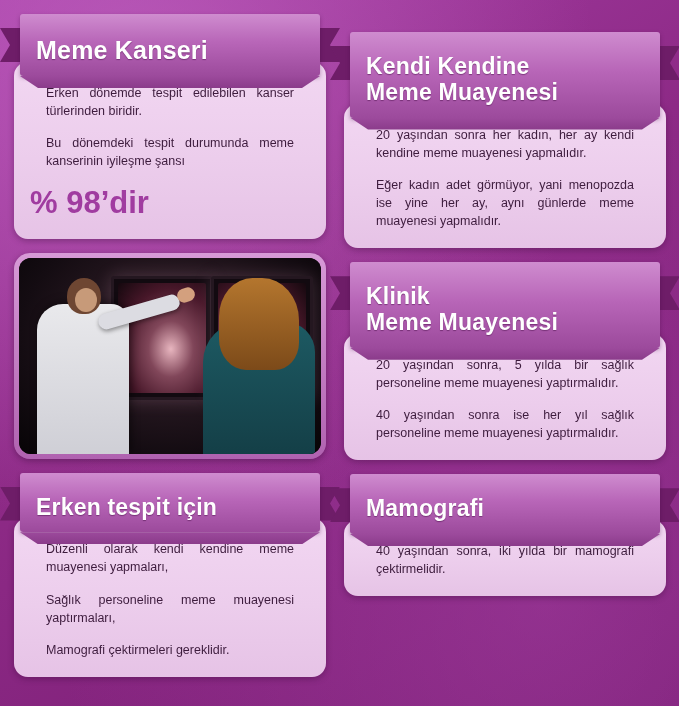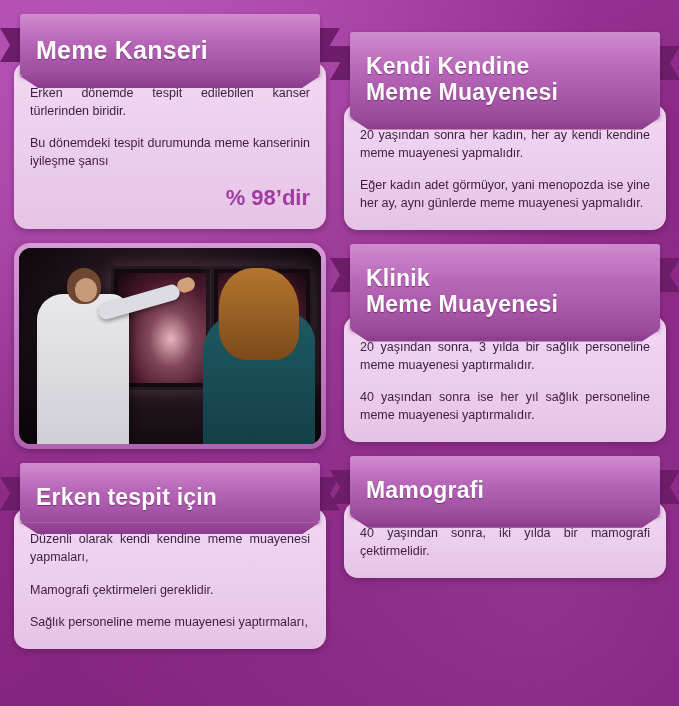--- a/index.html
+++ b/index.html
@@ -64,31 +64,31 @@
 
   .body{
     background:linear-gradient(180deg,#f2d7f2 0%,#eccdec 55%,#e6c3e6 100%);
     border-radius:14px;
     padding:22px 16px 16px;
     margin-top:-14px;
     box-shadow:0 2px 6px rgba(50,10,50,.35);
     color:#3a1a3a;
   }
   .body p{
-    margin:0 0 14px;
+    margin:0 16px 14px;
     font-size:12.5px;
     line-height:1.45;
     color:#3d1c3d;
     text-align:justify;
   }
   .body p:last-child{margin-bottom:2px;}
   .highlight{
-    text-align:right;
+    text-align:left;
     color:#a03ca0;
-    font-size:22px;
+    font-size:31px;
     font-weight:bold;
     margin:8px 0 2px;
   }
 
   
   .photo-wrap{
     margin-bottom:14px;
     border-radius:16px;
     padding:5px;
     background:linear-gradient(180deg,#d79ad7,#b062b0);
@@ -185,22 +185,22 @@
     <div class="card">
       <div class="ribbon small">
         <div class="tail-l"></div>
         <div class="tail-r"></div>
         <div class="ribbon-inner">
           <div>Erken tespit için</div>
         </div>
       </div>
       <div class="body">
         <p>Düzenli olarak kendi kendine meme muayenesi yapmaları,</p>
+        <p>Sağlık personeline meme muayenesi yaptırmaları,</p>
         <p>Mamografi çektirmeleri gereklidir.</p>
-        <p>Sağlık personeline meme muayenesi yaptırmaları,</p>
       </div>
     </div>
 
   </div>
 
   <div class="col col-right">
 
     <div class="card">
       <div class="ribbon small">
         <div class="tail-l"></div>
@@ -219,21 +219,21 @@
     <div class="card">
       <div class="ribbon small">
         <div class="tail-l"></div>
         <div class="tail-r"></div>
         <div class="ribbon-inner">
           <div>Klinik</div>
           <div>Meme Muayenesi</div>
         </div>
       </div>
       <div class="body">
-        <p>20 yaşından sonra, 3 yılda bir sağlık personeline meme muayenesi yaptırmalıdır.</p>
+        <p>20 yaşından sonra, 5 yılda bir sağlık personeline meme muayenesi yaptırmalıdır.</p>
         <p>40 yaşından sonra ise her yıl sağlık personeline meme muayenesi yaptırmalıdır.</p>
       </div>
     </div>
 
     <div class="card">
       <div class="ribbon small">
         <div class="tail-l"></div>
         <div class="tail-r"></div>
         <div class="ribbon-inner">Mamografi</div>
       </div>

